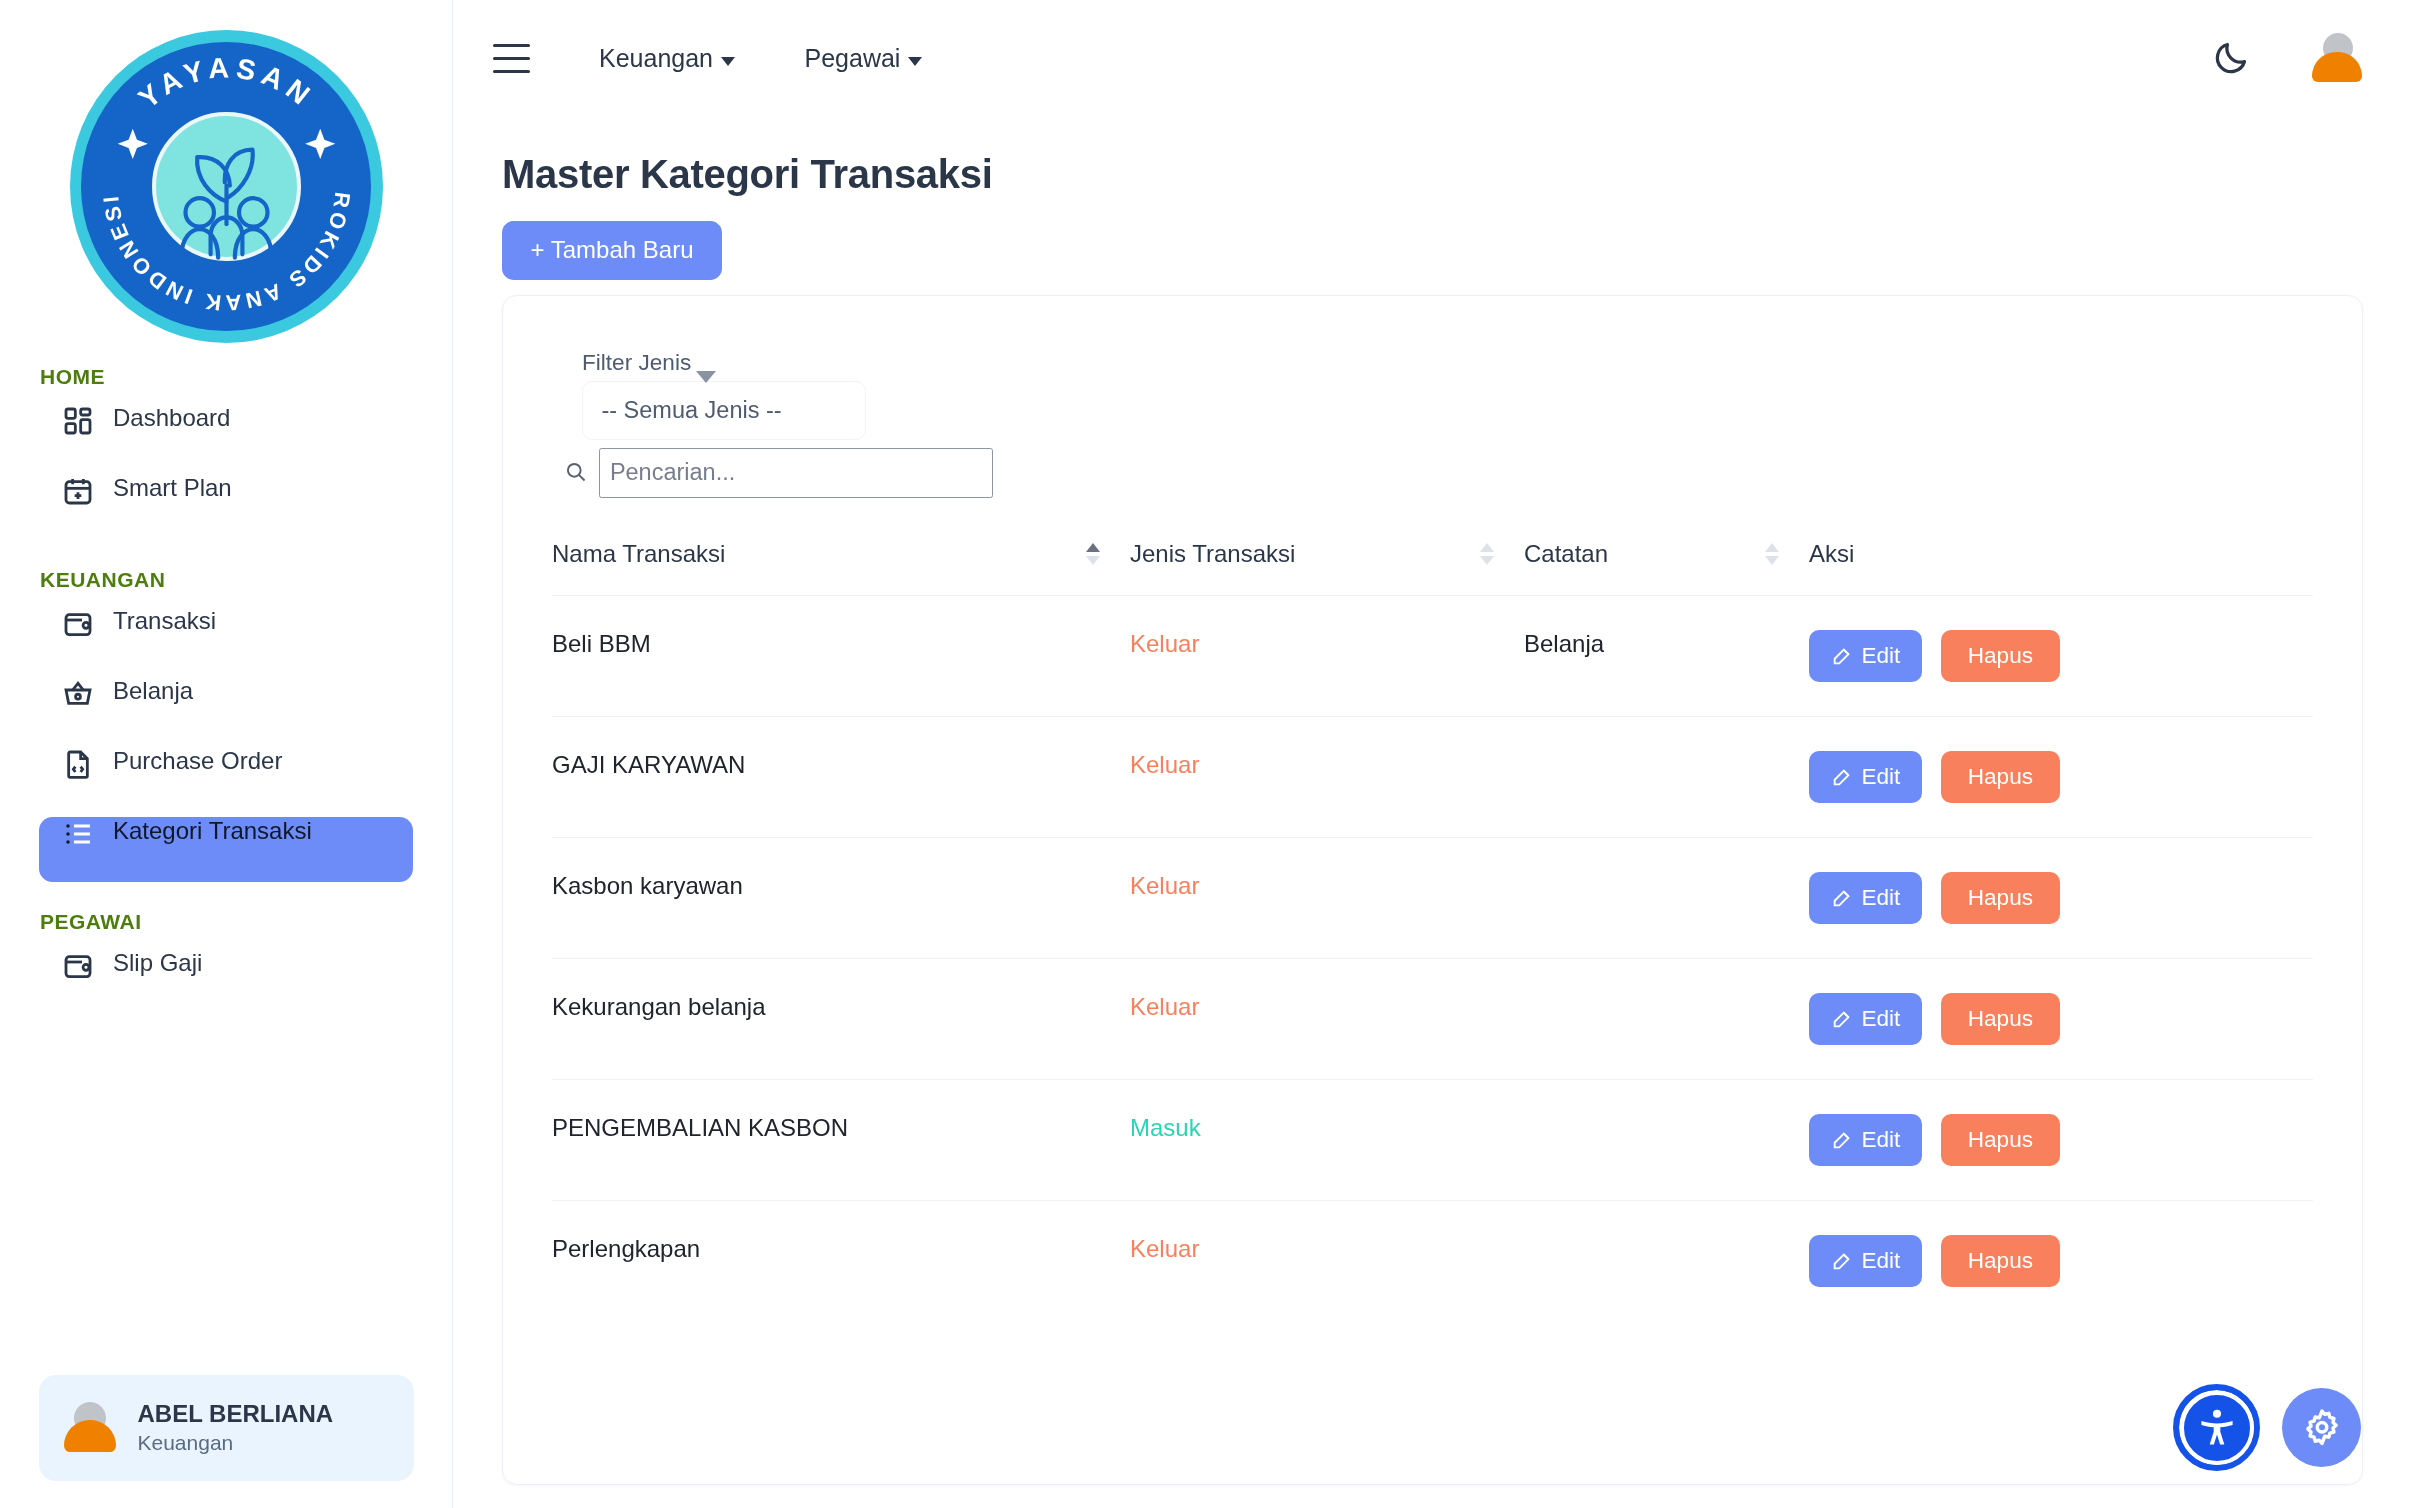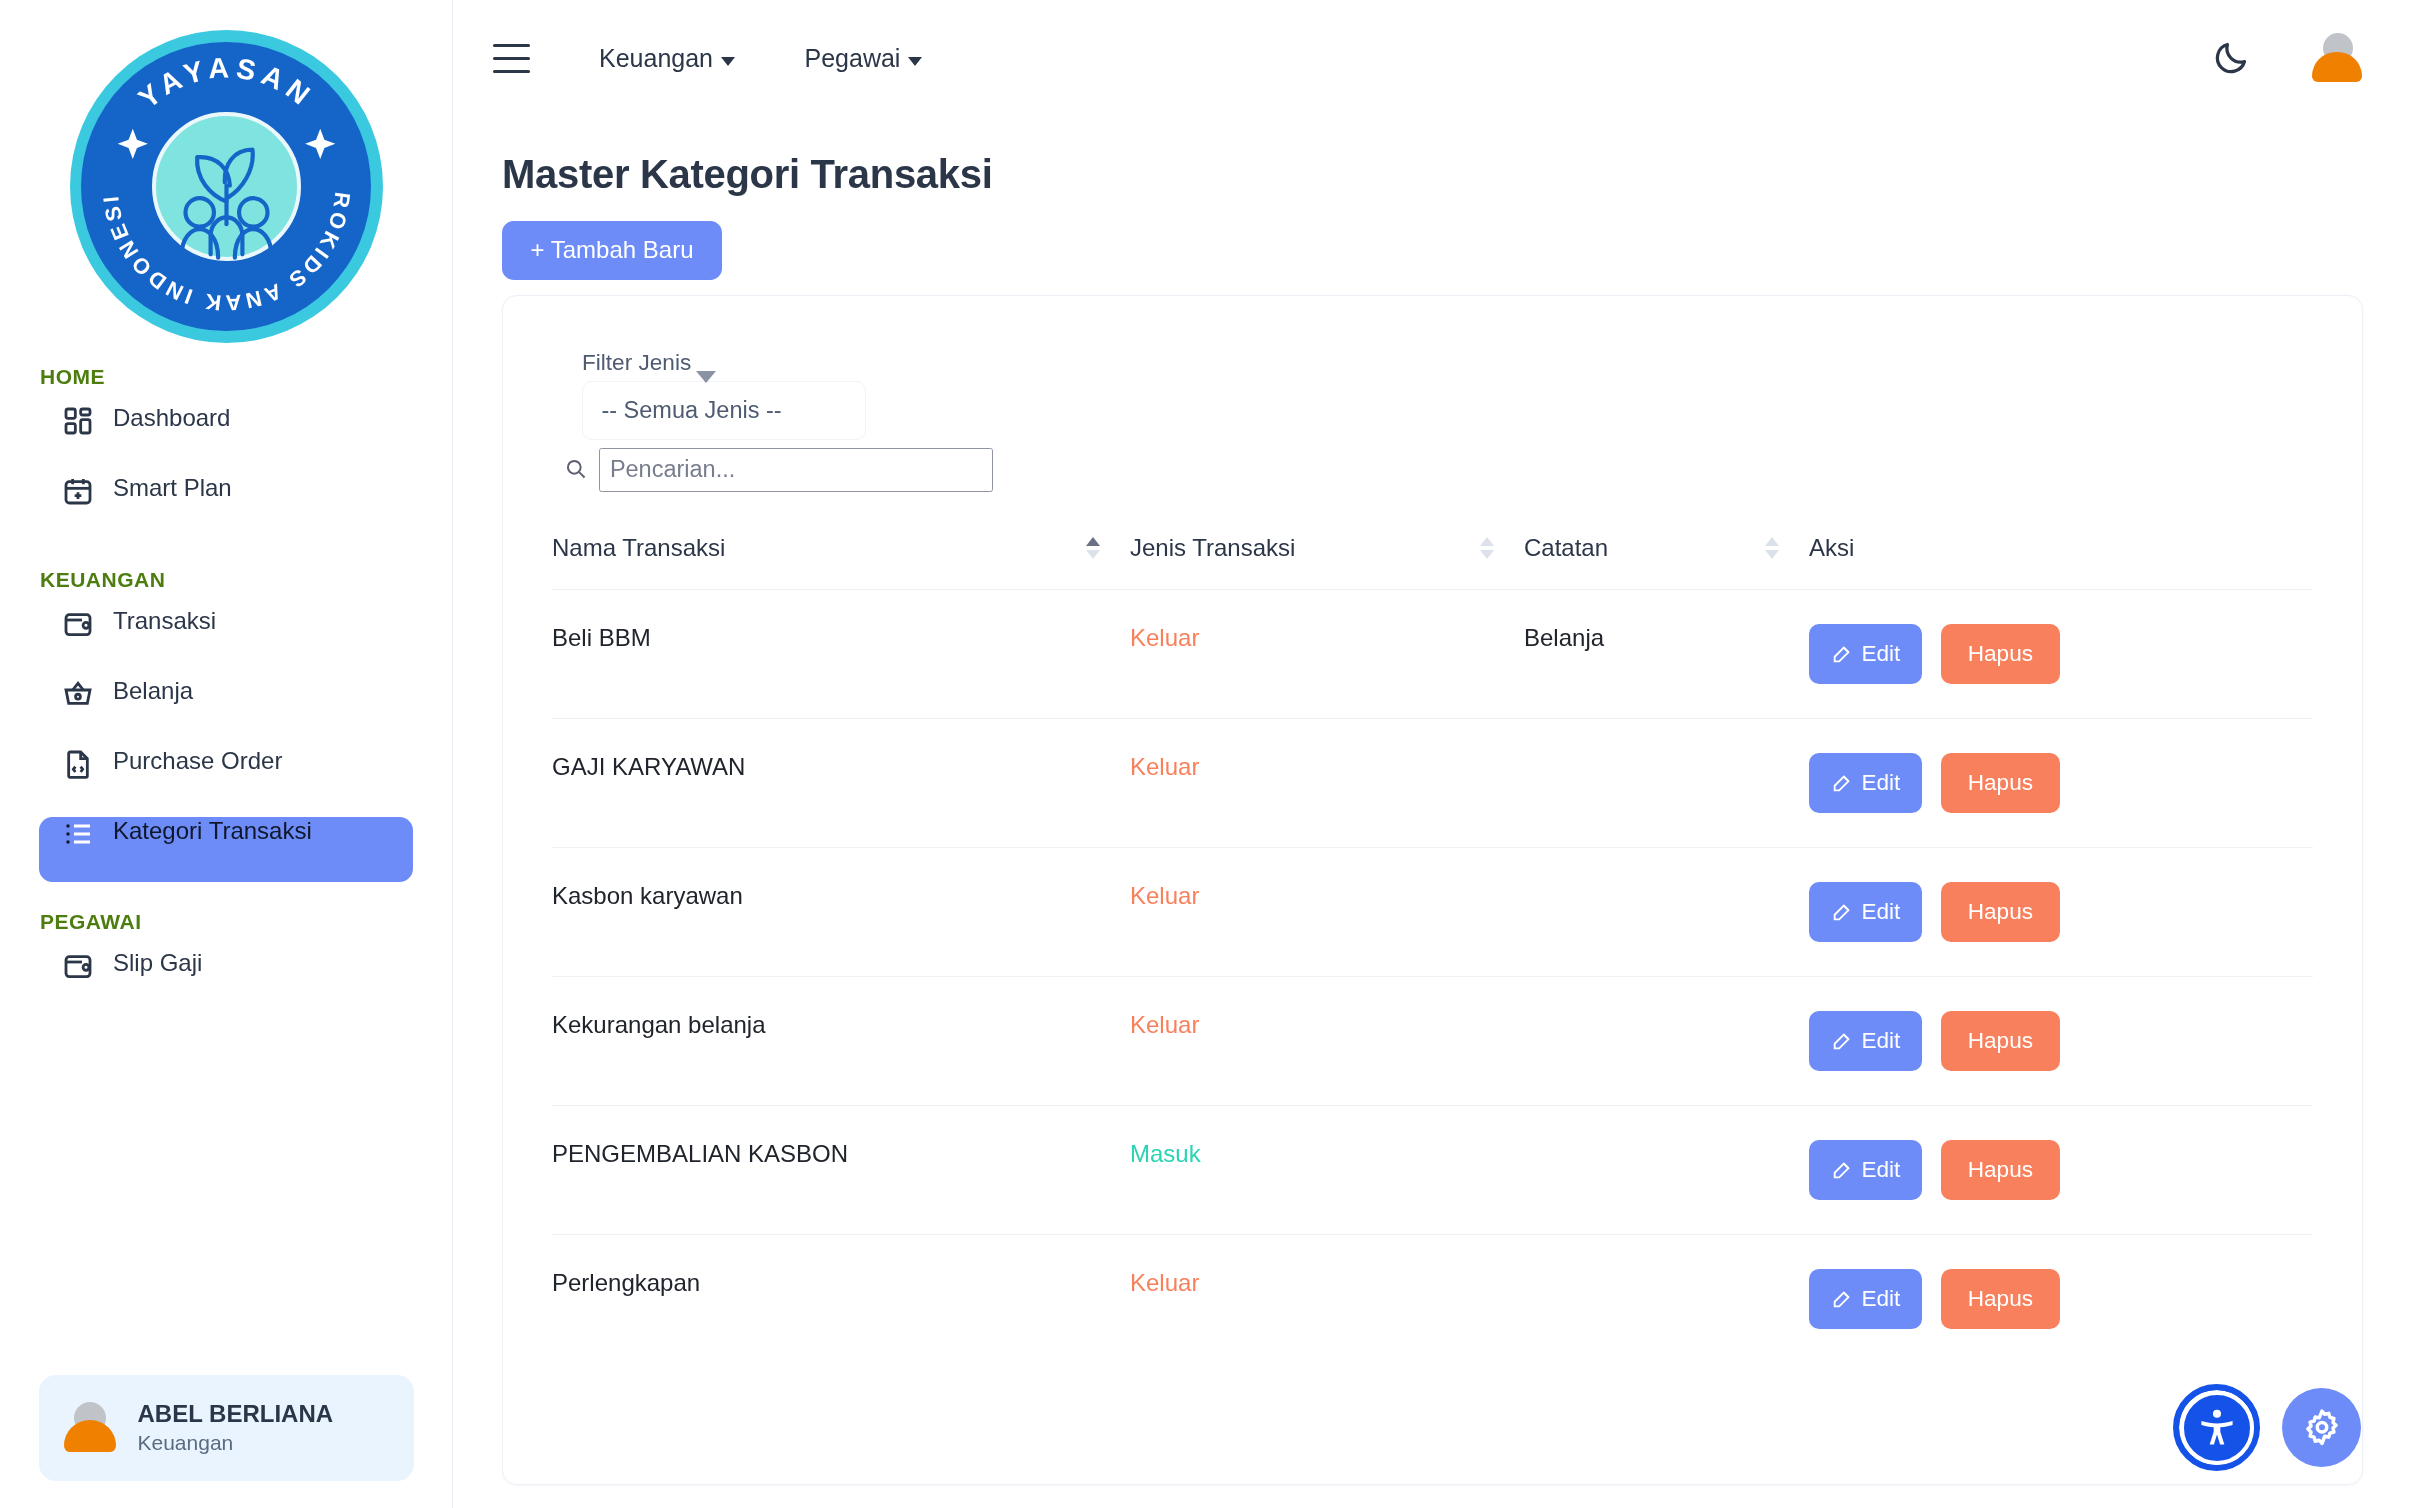--- a/index.html
+++ b/index.html
@@ -124,21 +124,21 @@
     display:flex; align-items:center; padding: 0 18.4px;
     font-size: 23.5px; color: #4e5b70; background:#fff; cursor:pointer;
   }
   .select-caret {
     position:absolute; left: 144px; top: -10px;
     width:0;height:0;border-left:10px solid transparent;border-right:10px solid transparent;border-top:12.6px solid #8a93a3;
   }
   .search-row { display:flex; align-items:center; gap: 11.7px; margin-top: 8.4px; margin-left: 11.7px;}
   .search-ico svg { width: 23.5px; height: 23.5px; stroke:#5a6070; fill:none; stroke-width:2;}
   .search-input {
-    width: 394px; height: 44px;
+    width: 394px; height: 50px;
     border: 0.8px solid #8f94a3; border-radius: 2.5px;
     font-size: 23.5px; color: #2b3648; padding: 0 10px;
     font-family: inherit; background:#fff;
   }
   .search-input::placeholder { color: #777d8c; }
 
   table { width: 100%; border-collapse: collapse; margin-top: 42px; }
   th {
     text-align: left; font-size: 24px; font-weight: normal;
     color: #2b3648; padding: 0 0 27px 0; vertical-align: top;
@@ -158,21 +158,21 @@
   tr.first td { border-top: 1.7px solid #eef2f7; }
   .type-keluar { color: #f8805c; }
   .type-masuk  { color: #2ad4b4; }
   .col-nama { width: 578px; }
   .col-jenis { width: 394px; }
   .col-catatan { width: 285px; }
   .actions { display:flex; gap: 18.4px; }
   .btn {
     border:none; border-radius: 10px; color:#fff;
     font-size: 22.6px; font-family: inherit; cursor:pointer;
-    height: 60px; padding: 0 22px;
+    height: 52px; padding: 0 22px;
     display:inline-flex; align-items:center; gap: 8.4px;
   }
   .btn-edit { background:#6d8cf8; }
   .btn-del  { background:#f8805c; padding: 0 27px; }
   .btn svg { width: 22px; height: 22px; stroke:#fff; fill:none; stroke-width:2;}
 
   .fab-wrap { position: absolute; right: 52px; bottom: 37px; display:flex; align-items:center; gap: 22px;}
   .fab { border-radius: 50%; display:flex; align-items:center; justify-content:center; cursor:pointer;}
   .fab-a11y { width: 87px; height: 87px; background:#1553e8; border: 6.7px solid #1553e8; box-shadow: 0 0 0 2.5px #fff inset;}
   .fab-a11y .ring { width: 74px;height:74px;border-radius:50%;border:4.2px solid #fff; display:flex;align-items:center;justify-content:center;}

